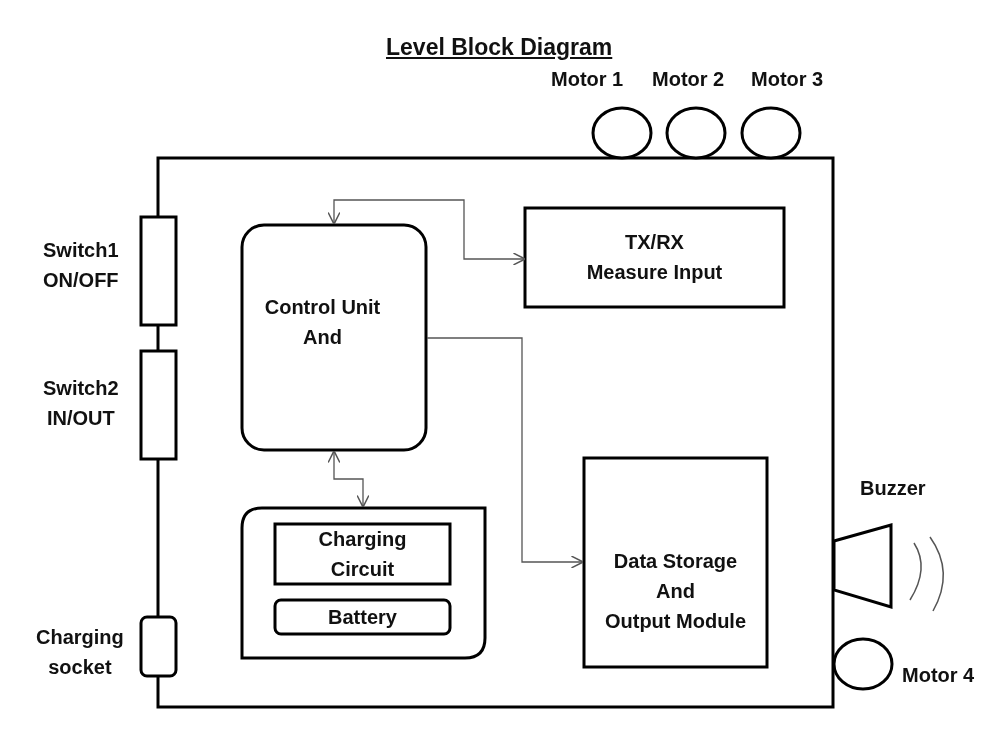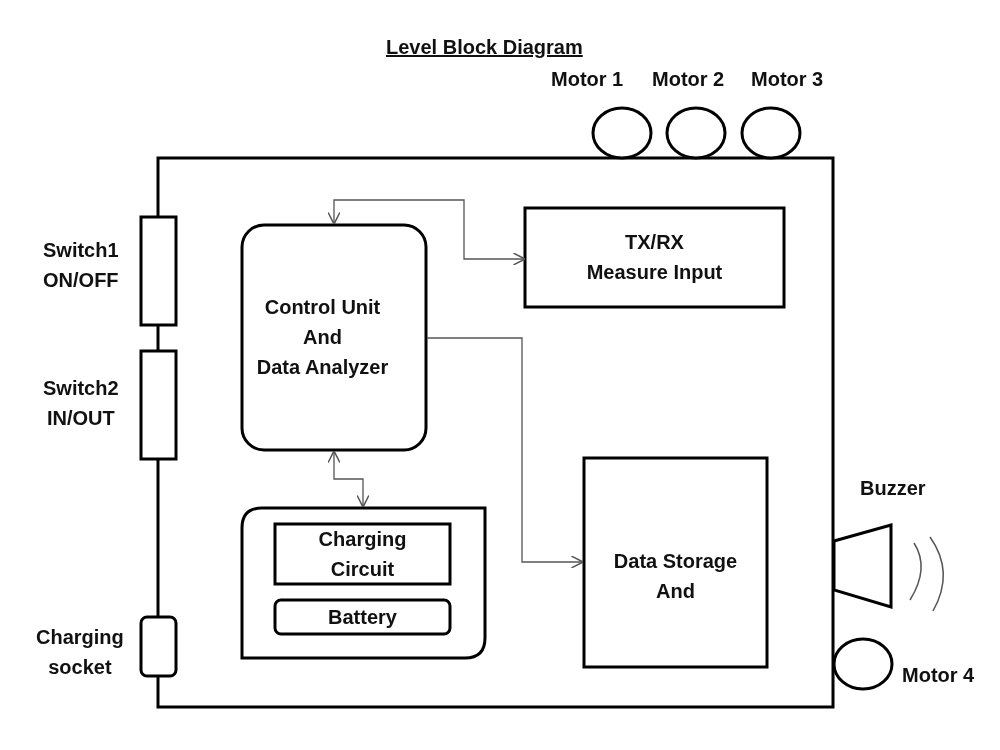--- a/index.html
+++ b/index.html
@@ -1,20 +1,20 @@
 <!DOCTYPE html>
 <html><head>
 <meta charset="utf-8">
 <style>
   html, body { margin:0; padding:0; background:#ffffff; }
   body { width:1000px; height:750px; position:relative; overflow:hidden; font-family:"Liberation Sans", sans-serif; }
   svg { position:absolute; left:0; top:0; }
   .lbl { position:absolute; font-family:"Liberation Sans", sans-serif; font-weight:bold; color:#111; font-size:20px; line-height:30px; text-align:center; white-space:nowrap; }
   .left { text-align:center; }
-  .title { text-decoration:underline; font-size:20px; }
+  .title { text-decoration:underline; font-size:23px; }
 </style>
 </head>
 <body>
 
 <svg width="1000" height="750" viewBox="0 0 1000 750">
   <defs>
     <marker id="arr" viewBox="0 0 10 10" refX="9" refY="5" markerWidth="9" markerHeight="9" orient="auto-start-reverse">
       <path d="M0,0 L10,5 L0,10" fill="none" stroke="#555" stroke-width="1.3"></path>
     </marker>
   </defs>
@@ -65,33 +65,33 @@
   <div>IN/OUT</div>
 </div>
 <div class="lbl left" style="left:36px;top:622px;">
   <div>Charging</div>
   <div>socket</div>
 </div>
 
 <div class="lbl" style="left:242px;top:292px;width:161px;">
   <div>Control Unit</div>
   <div>And</div>
-  <div>Data Analyzer</div>
 </div>
 
 <div class="lbl" style="left:525px;top:227px;width:259px;">
   <div>TX/RX</div>
   <div>Measure Input</div>
 </div>
 
 <div class="lbl" style="left:275px;top:524px;width:175px;">
   <div>Charging</div>
   <div>Circuit</div>
 </div>
 <div class="lbl" style="left:275px;top:602px;width:175px;border-radius:15px;">Battery</div>
 
 <div class="lbl" style="left:584px;top:518px;width:183px;margin-top:28px;">
   <div>Data Storage</div>
   <div>And</div>
+  <div>Output Module</div>
 </div>
 
 <div class="lbl" style="left:860px;top:473px;">Buzzer</div>
 <div class="lbl" style="left:902px;top:648px;margin-top:12px;">Motor 4</div>
 
 </body></html>

